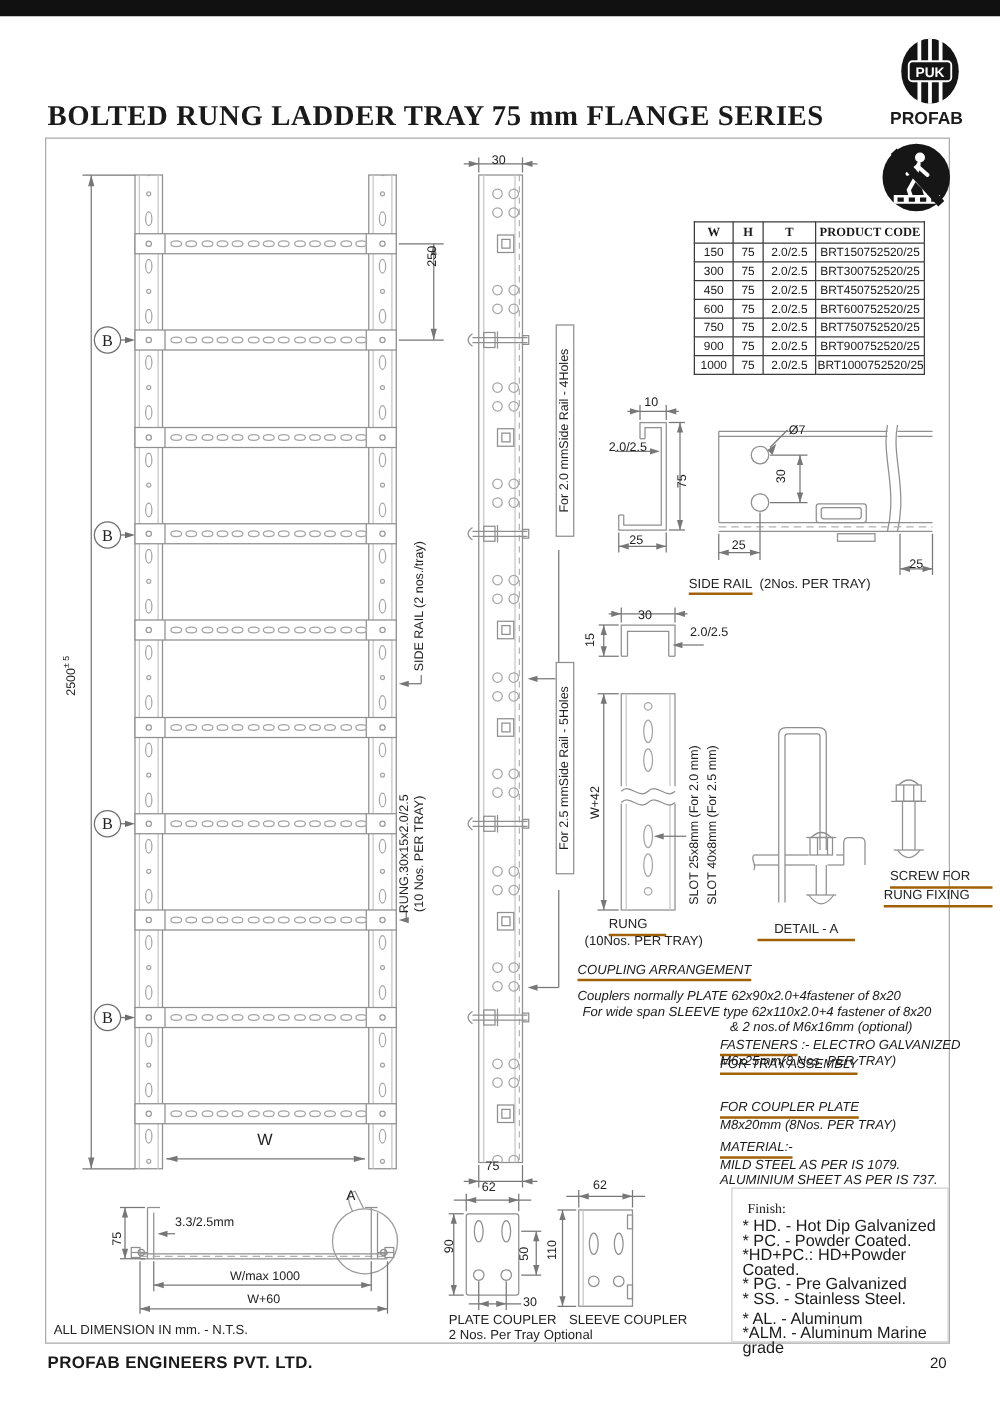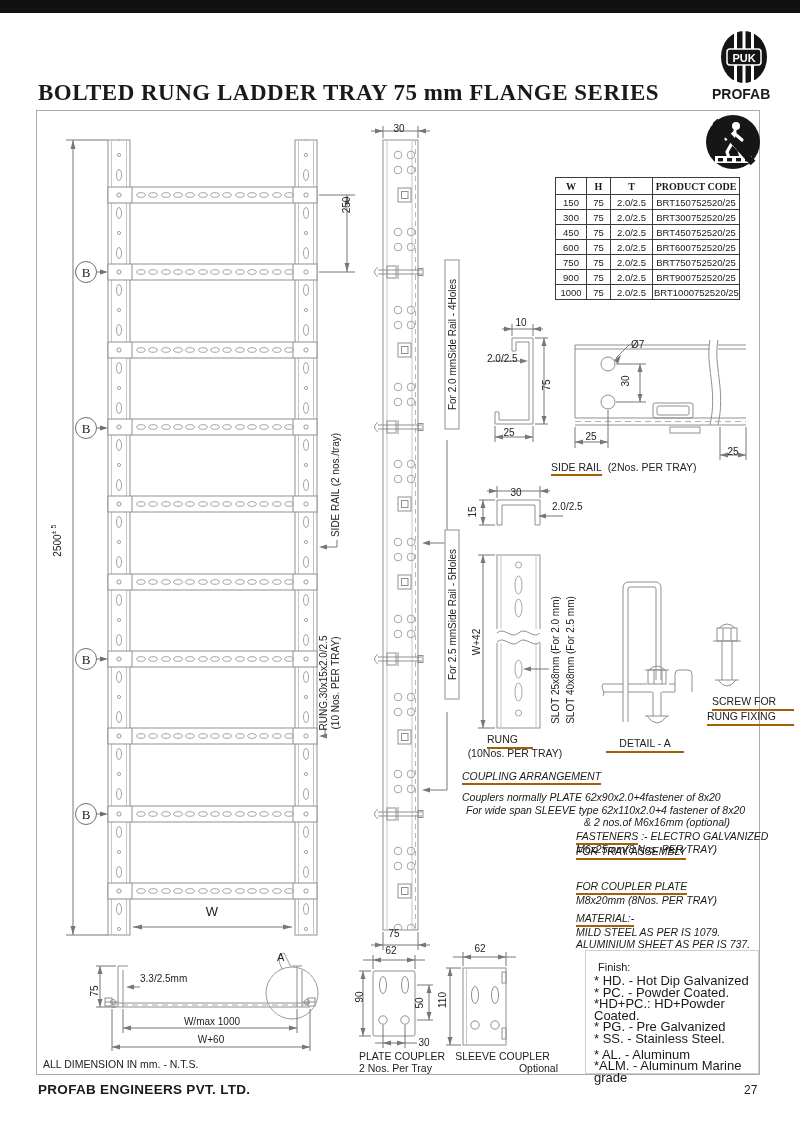--- a/index.html
+++ b/index.html
@@ -17,21 +17,21 @@
          font-size:23px;letter-spacing:.5px;white-space:nowrap;}
   #topbar{left:0;top:0;width:800px;height:13px;background:#111;}
   #footer{left:38px;top:1082px;font-weight:bold;font-size:13.5px;letter-spacing:.3px;}
   #pagenum{left:744px;top:1083px;font-size:12px;}
   table.spec{border-collapse:collapse;table-layout:fixed;}
   table.spec th,table.spec td{border:1px solid #3c3c3c;text-align:center;overflow:hidden;
         white-space:nowrap;padding:0 1px;}
   table.spec th{font-family:"Liberation Serif",serif;font-weight:bold;font-size:10px;height:16px;}
   table.spec td{font-size:9.5px;height:14px;}
   #finishbox{left:548px;top:839px;width:172px;height:122px;border:1px solid #cfcfcf;}
-  #finishbox .hd{margin:10px 0 2px 12px;font-size:11px;}
+  #finishbox .hd{margin:10px 0 2px 12px;font-size:11px;font-family:Liberation Serif, serif;}
   #finishbox [data-list]{margin-left:8px;font-size:13px;line-height:11.6px;}
   #finishbox [data-list] div:nth-child(6){margin-top:4px;}
   .coup{font-size:10.5px;white-space:nowrap;font-style:italic;}
   svg{overflow:visible;}
 </style>
 </head>
 <body>
 
 <div id="topbar" class="abs"></div>
 <div id="title" class="abs">BOLTED RUNG  LADDER TRAY 75 mm FLANGE SERIES</div>
@@ -657,31 +657,31 @@
   <span class="abs dim" style="left:346px;top:834px;width:16px">62</span>
   <span class="abs rot dim" style="left:315px;top:880px;width:16px">90</span>
   <span class="abs rot dim" style="left:375px;top:886px;width:16px">50</span>
   <span class="abs dim" style="left:379px;top:926px;width:16px">30</span>
   <span class="abs lbl" style="left:322px;top:939px;width:86px;text-align:center">PLATE COUPLER</span>
   <span class="abs lbl" style="left:322px;top:951px;width:86px;text-align:left">2 Nos. Per Tray</span>
 
   <span class="abs dim" style="left:435px;top:832px;width:16px">62</span>
   <span class="abs rot dim" style="left:396px;top:883px;width:20px">110</span>
   <span class="abs lbl" style="left:418px;top:939px;width:95px;text-align:center">SLEEVE COUPLER</span>
-  <span class="abs lbl" style="left:426px;top:951px;width:95px;text-align:right">Optional</span>
+  <span class="abs lbl" style="left:398px;top:951px;width:95px;text-align:left">Optional</span>
 
   <div id="finishbox" class="abs">
     <div class="hd">Finish:</div>
     <div data-list="finish.items">
         <div>* HD. - Hot Dip Galvanized</div>
         <div>* PC. - Powder Coated.</div>
         <div>*HD+PC.: HD+Powder Coated.</div>
         <div>* PG. - Pre Galvanized</div>
         <div>* SS. - Stainless Steel.</div>
         <div>* AL. - Aluminum</div>
         <div>*ALM. - Aluminum Marine grade</div>
       </div>
   </div>
 
 </div>
 
 <div id="footer" class="abs">PROFAB ENGINEERS PVT. LTD.</div>
-<div id="pagenum" class="abs">27</div>
+<div id="pagenum" class="abs">20</div>
 
 </body></html>

